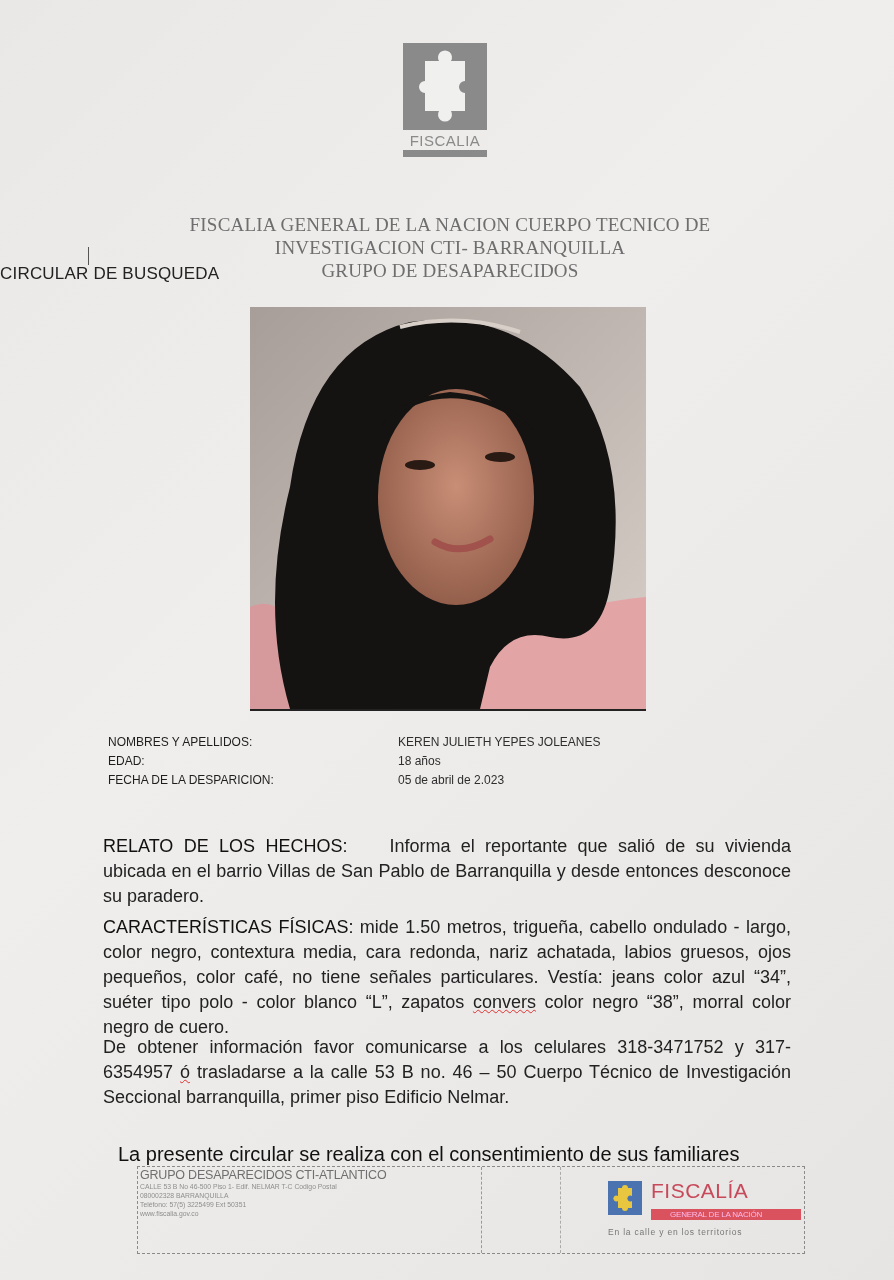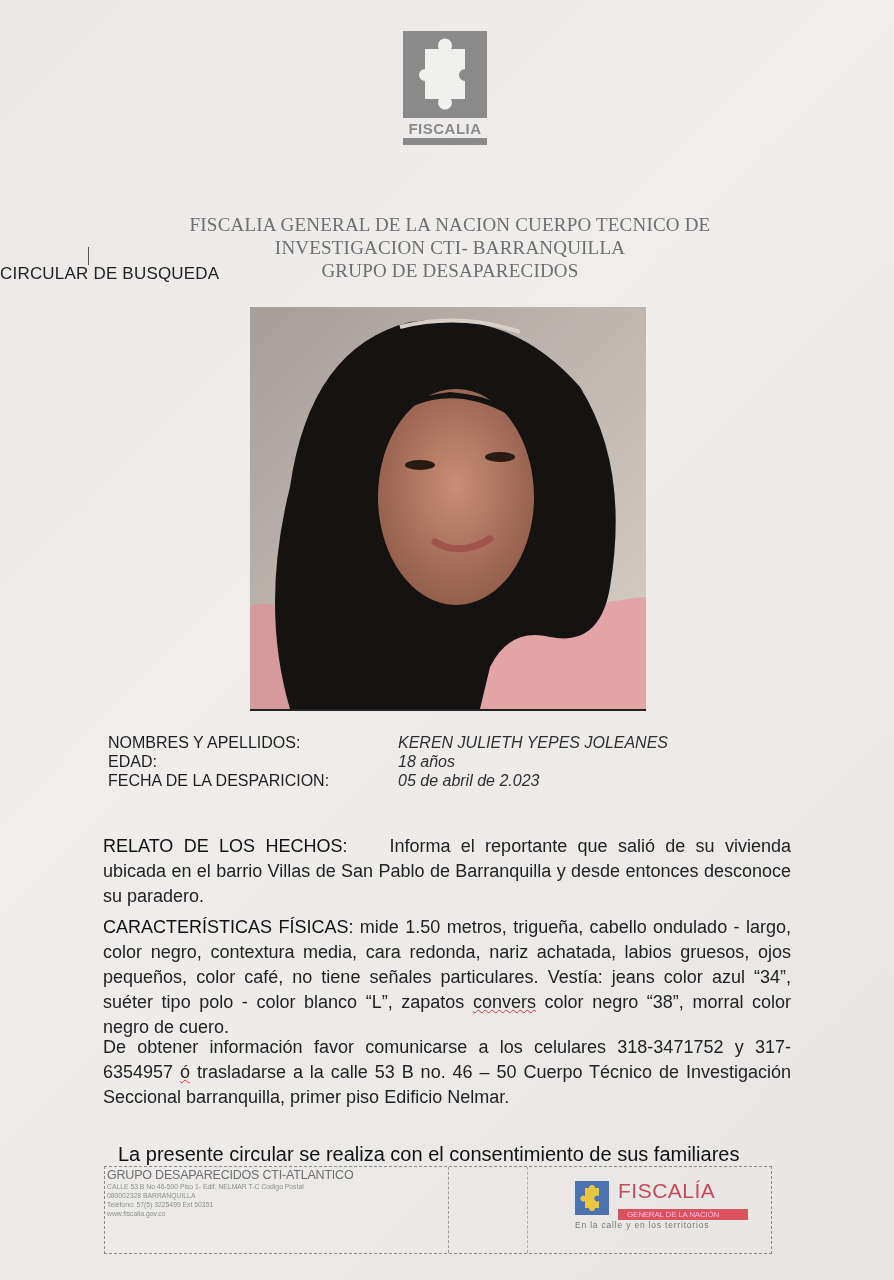--- a/index.html
+++ b/index.html
@@ -4,21 +4,21 @@
 <style>
   html, body { margin:0; padding:0; }
   body {
     width:894px; height:1280px; overflow:hidden;
     background: linear-gradient(135deg, #e9e8e6 0%, #efeeec 40%, #e6e5e3 100%);
     font-family: "Liberation Sans", sans-serif;
     color:#1e1e1e;
     position:relative;
   }
   .logo-top {
-    position:absolute; left:403px; top:31px; width:84px; height:120px;font-weight:bold;
+    position:absolute; left:403px; top:43px; width:84px; height:120px;
   }
   .logo-top .square {
     width:84px; height:87px; background:#8a8a8a; position:relative;
   }
   .logo-top .square svg { position:absolute; left:0; top:0; }
   .logo-top .brand {
     font-size:15px; color:#8a8a8a; text-align:center; margin-top:2px; letter-spacing:0.5px;
   }
   .logo-top .bar {
     height:7px; background:#8a8a8a; margin-top:1px;
@@ -36,52 +36,52 @@
   .circular-title {
     position:absolute; left:0; top:264px; width:894px; text-align:left;
     font-size:17px; color:#222; letter-spacing:0.2px;
   }
   .photo {
     position:absolute; left:250px; top:307px; width:396px; height:402px;
     background: #b9aea8; overflow:hidden; border-bottom:2px solid #222;
   }
   .fields {
     position:absolute; left:108px; top:733px; width:620px;
-    font-size:16px; line-height:19px;
+    font-size:12px; line-height:19px;
   }
   .fields .row { display:flex; }
   .fields .lbl { width:290px; color:#1e1e1e; }
-  .fields .val { color:#2e2e2e;font-style:italic; }
+  .fields .val { color:#2e2e2e; }
   .para {
     position:absolute; left:103px; width:688px;
     font-size:18px; line-height:25px; text-align:justify; color:#222;
   }
   .para .strong { color:#111; }
   .spell { text-decoration: underline wavy #d33; text-decoration-thickness:1px; }
   .consent {
     position:absolute; left:118px; top:1143px; font-size:20px; color:#111;
   }
   .footer {
-    position:absolute; left:104px; top:1166px; width:666px; height:86px;
+    position:absolute; left:137px; top:1166px; width:666px; height:86px;
     border:1px dashed #8a8a8a;
   }
   .footer .divider { position:absolute; left:343px; top:0; height:86px; border-left:1px dashed #999; }
   .footer .divider2 { position:absolute; left:422px; top:0; height:86px; border-left:1px dashed #aaa; }
   .footer .left { position:absolute; left:2px; top:1px; width:340px; }
   .footer .group { font-size:12.5px; color:#6f6f6f; letter-spacing:-0.2px; }
   .footer .small { font-size:6.8px; color:#8e8e8e; line-height:9px; }
   .footer .right { position:absolute; left:470px; top:14px; width:200px; }
   .footer .fbrand { display:flex; align-items:flex-start; }
   .footer .flogo { width:34px; height:34px; background:#4a73b0; position:relative; }
   .footer .fname { font-size:21px; color:#c84a5a; margin-left:9px; letter-spacing:0.5px; line-height:20px; }
   .footer .fsub {
     margin-left:43px; margin-top:-6px; background:#d9525e; color:#fbe; font-size:8px;
-    padding:1px 9px; width:112px; letter-spacing:-0.2px;
+    padding:1px 19px; width:112px; letter-spacing:-0.2px;
   }
-  .footer .tag { font-size:8.5px; color:#777; letter-spacing:0.8px; }
+  .footer .tag { font-size:8.5px; color:#777; margin-top:7px; letter-spacing:0.8px; }
 </style>
 </head>
 <body>
 
 <div class="logo-top">
   <div class="square">
     <svg width="84" height="87" viewBox="0 0 84 87">
       <path d="M22 18 H36 a7 7 0 1 1 12 0 H62 V38 a6 6 0 1 0 0 12 V68 H48 a7 7 0 1 1 -12 0 H22 V50 a6 6 0 1 1 0 -12 Z" fill="#f0f0ef"></path>
     </svg>
   </div>

